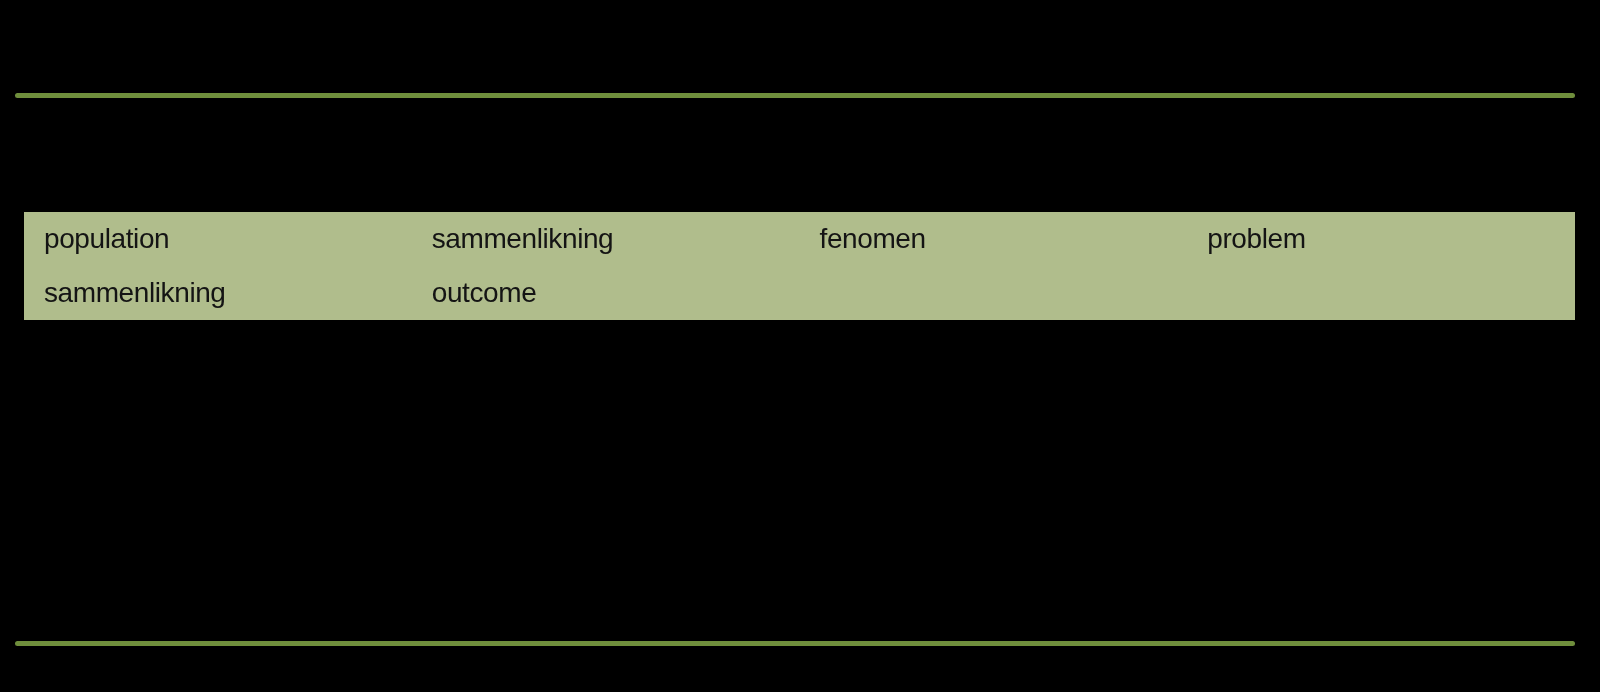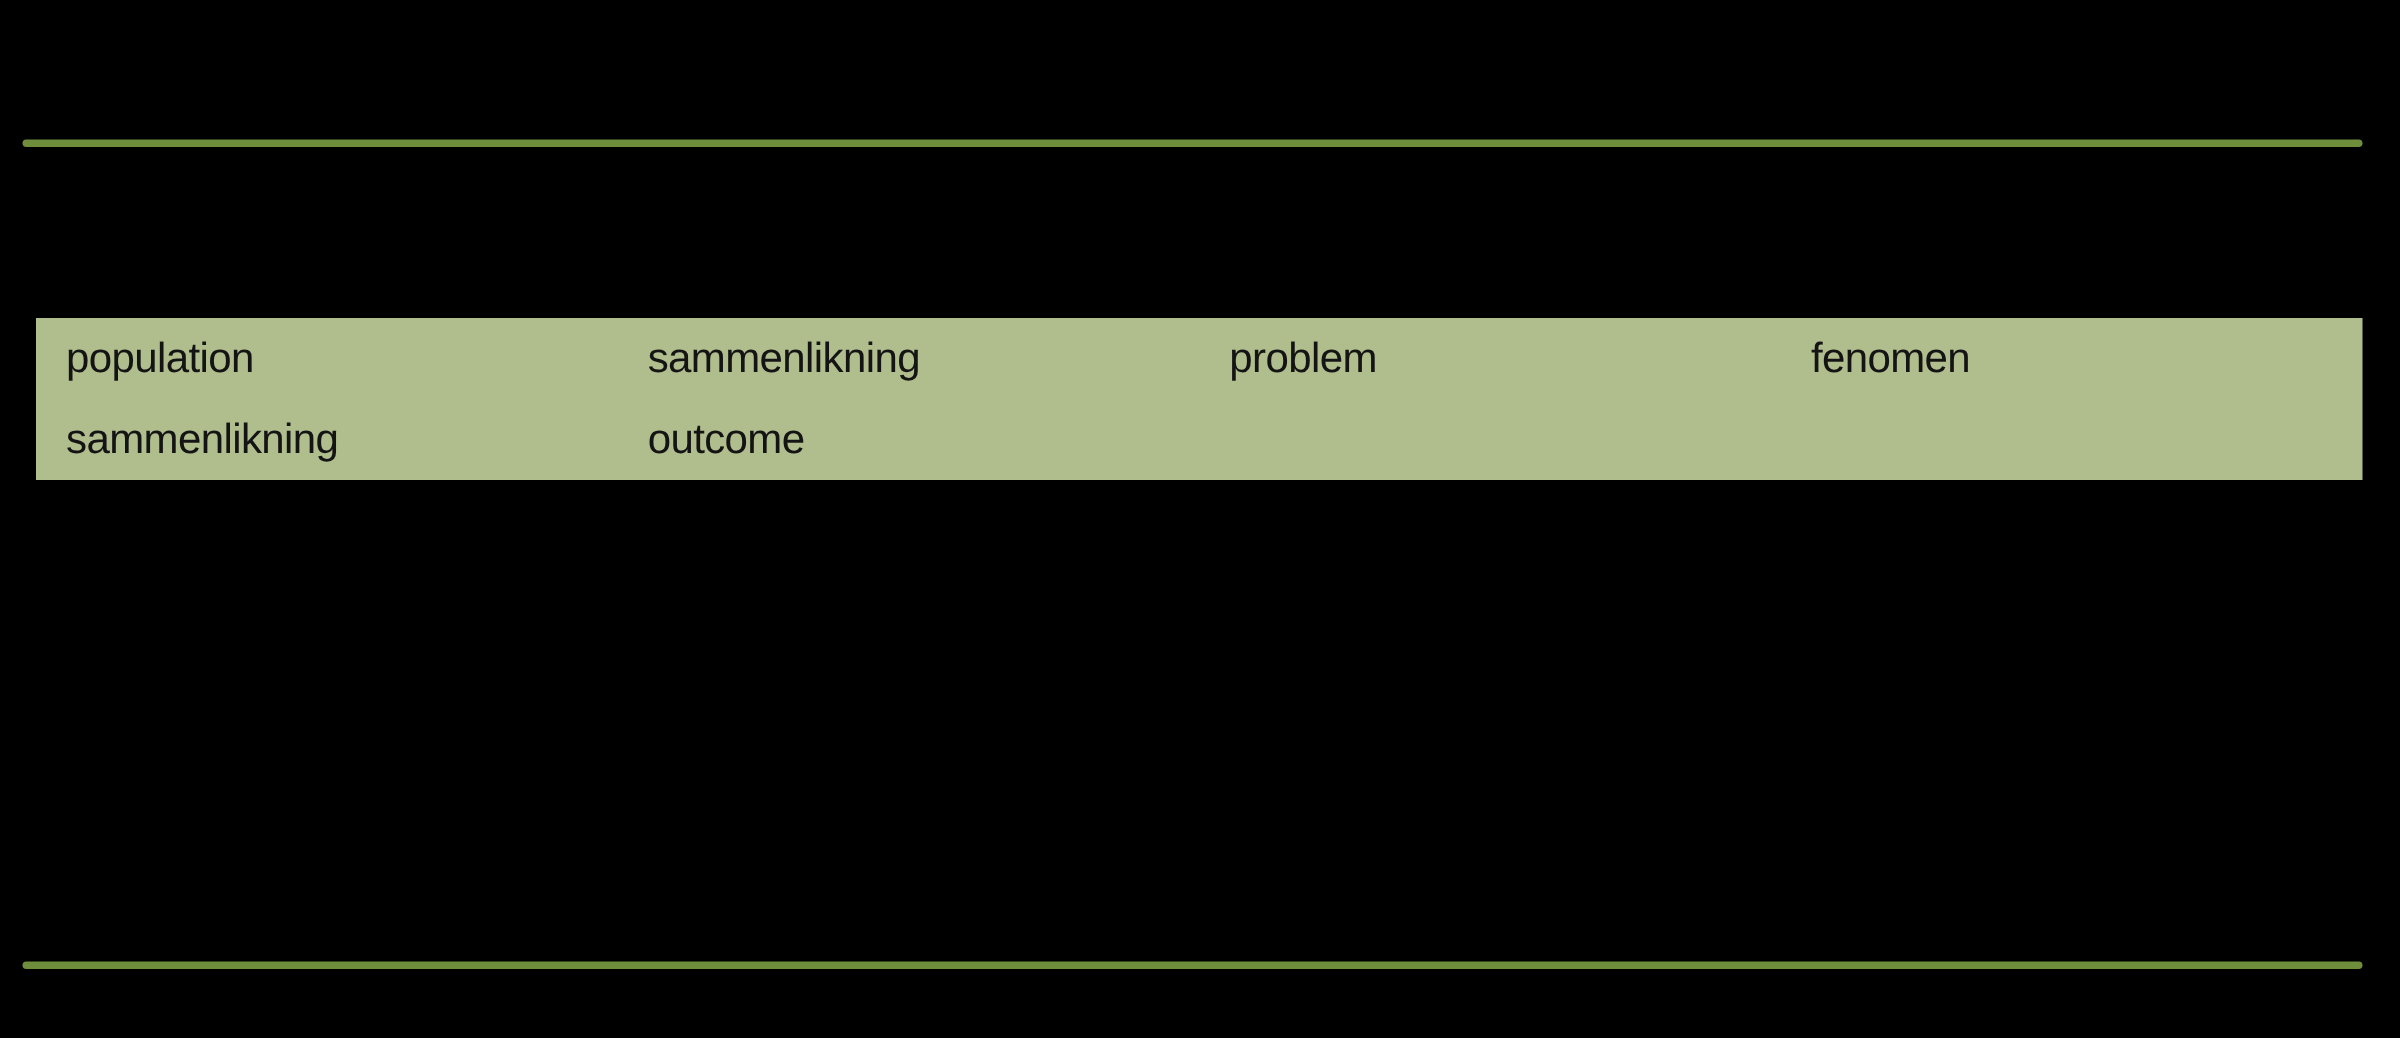--- a/index.html
+++ b/index.html
@@ -51,21 +51,21 @@
 </head>
 <body>
 
 <div class="slide" style="--bg-color: #000000; --rule-color: #6F8E3C; --band-color: #B0BD8C; --text-color: #141414;">
 
   <div class="rule rule-top"></div>
 
   <div class="pico-band">
     <div class="pico-cell">population</div>
     <div class="pico-cell">sammenlikning</div>
+    <div class="pico-cell">fenomen</div>
     <div class="pico-cell">problem</div>
-    <div class="pico-cell">fenomen</div>
     <div class="pico-cell">sammenlikning</div>
     <div class="pico-cell">outcome</div>
   </div>
 
   <div class="rule rule-bottom"></div>
 
 </div>
 
 </body></html>

